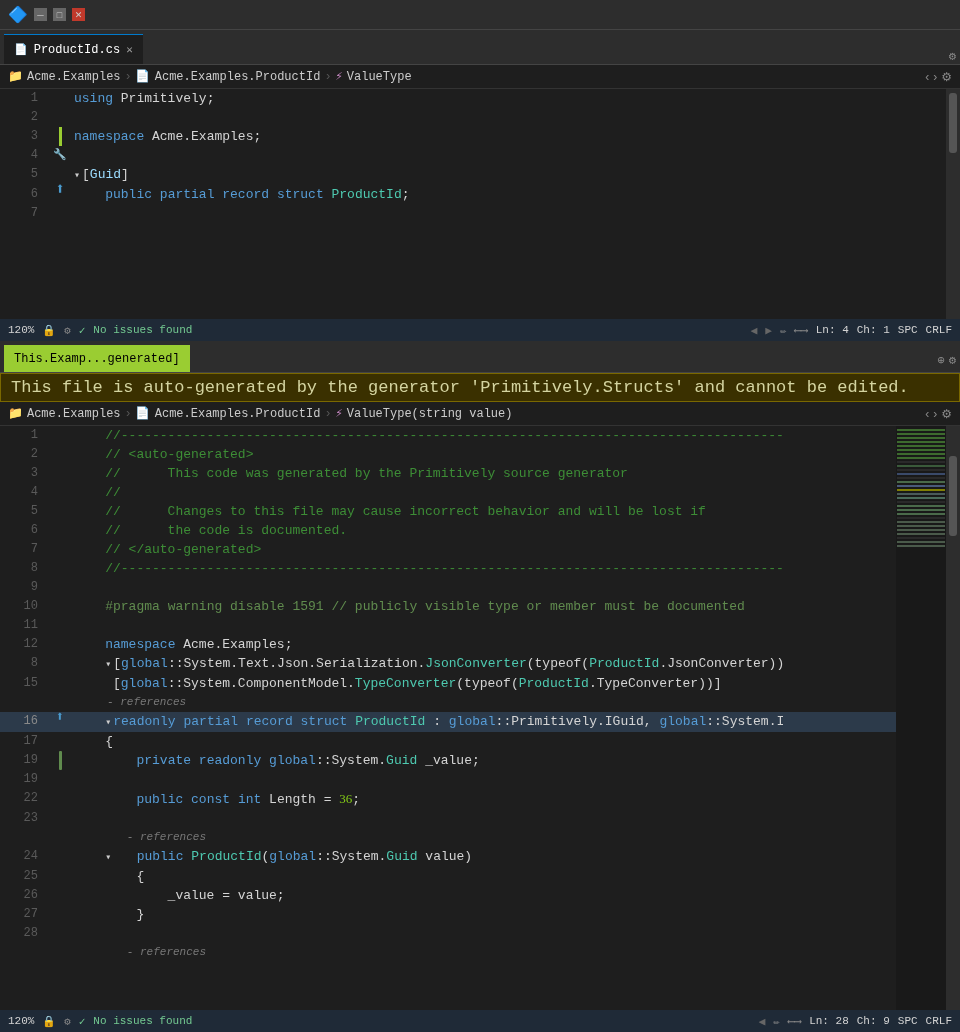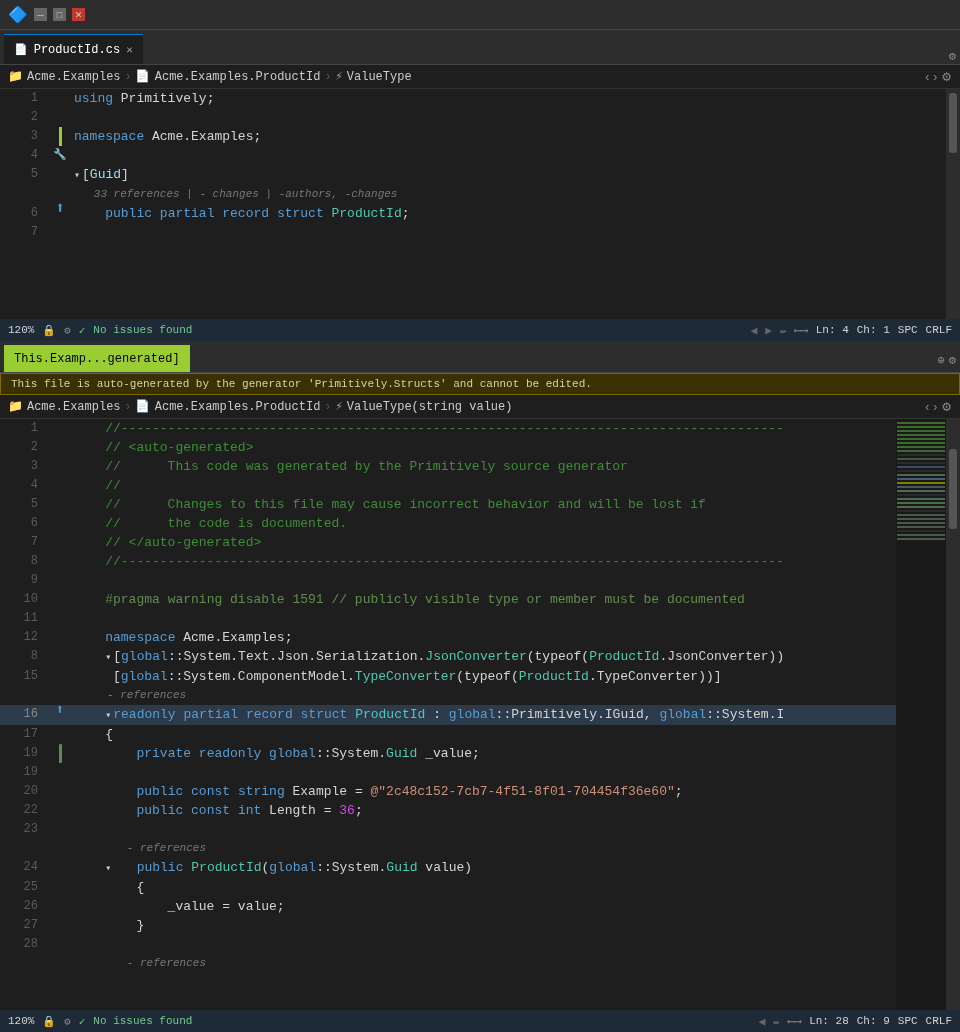--- a/index.html
+++ b/index.html
@@ -117,36 +117,36 @@
     .line-content {
       flex: 1;
       white-space: pre;
       font-size: 13px;
       padding-left: 4px;
     }
 
     
     .kw { color: #569cd6; }
     .str { color: #ce9178; }
-    .num { color: #d946ef; }
+    .num { color: #84cc16; font-family: Liberation Serif, serif; }
     .cm { color: #3d8d36; }
     .cm2 { color: #608b4e; }
     .type { color: #4ec9b0; }
     .attr { color: #9cdcfe; }
     .wh { color: #d4d4d4; }
     .ref-hint { color: #777; font-size: 11px; font-style: italic; }
     .collapse-arrow { color: #cccccc; font-size: 10px; margin-right: 2px; }
     .highlight-line { background: #2c3a4a; }
 
     
     .autogen-banner {
       background: #3a3000;
       border: 1px solid #7a6800;
       padding: 4px 10px;
-      font-size: 11px;
+      font-size: 17px;
       color: #d4d4a0;
     }
 
     .main-layout {
       display: flex;
       flex-direction: column;
       height: 100%;
     }
 
     .top-editor {
@@ -246,25 +246,20 @@
             </span>
           <span class="line-content"></span>
         </div>
 
         <div class="code-line">
           <span class="line-num">5</span>
           <span class="line-gutter"></span>
           <span class="line-content"><span class="collapse-arrow">▾</span><span class="wh">[</span><span class="attr">Guid</span><span class="wh">]</span></span>
         </div>
 
-        <div class="code-line">
-          <span class="line-num"></span>
-          <span class="line-gutter"></span>
-          <span class="line-content ref-hint">   33 references | - changes | -authors, -changes</span>
-        </div>
 
         <div class="code-line">
           <span class="line-num">6</span>
           <span class="line-gutter">
               <div style="display:flex;align-items:center;gap:2px;">
                 <span style="color:#4a9acd;font-size:16px;line-height:10px;">⬆</span>
               </div>
             </span>
           <span class="line-content">    <span class="kw">public</span> <span class="kw">partial</span> <span class="kw">record</span> <span class="kw">struct</span> <span class="type">ProductId</span>;</span>
         </div>
@@ -447,25 +442,20 @@
             </span>
           <span class="line-content">        <span class="kw">private</span> <span class="kw">readonly</span> <span class="kw">global</span>::System.<span class="type">Guid</span> _value;</span>
         </div>
 
         <div class="code-line">
           <span class="line-num">19</span>
           <span class="line-gutter"></span>
           <span class="line-content"></span>
         </div>
 
-        <div class="code-line">
-          <span class="line-num">20</span>
-          <span class="line-gutter"></span>
-          <span class="line-content">        <span class="kw">public</span> <span class="kw">const</span> <span class="kw">string</span> Example = <span class="str">@"2c48c152-7cb7-4f51-8f01-704454f36e60"</span>;</span>
-        </div>
 
 
         <div class="code-line">
           <span class="line-num">22</span>
           <span class="line-gutter"></span>
           <span class="line-content">        <span class="kw">public</span> <span class="kw">const</span> <span class="kw">int</span> Length = <span class="num">36</span>;</span>
         </div>
 
         <div class="code-line">
           <span class="line-num">23</span>

